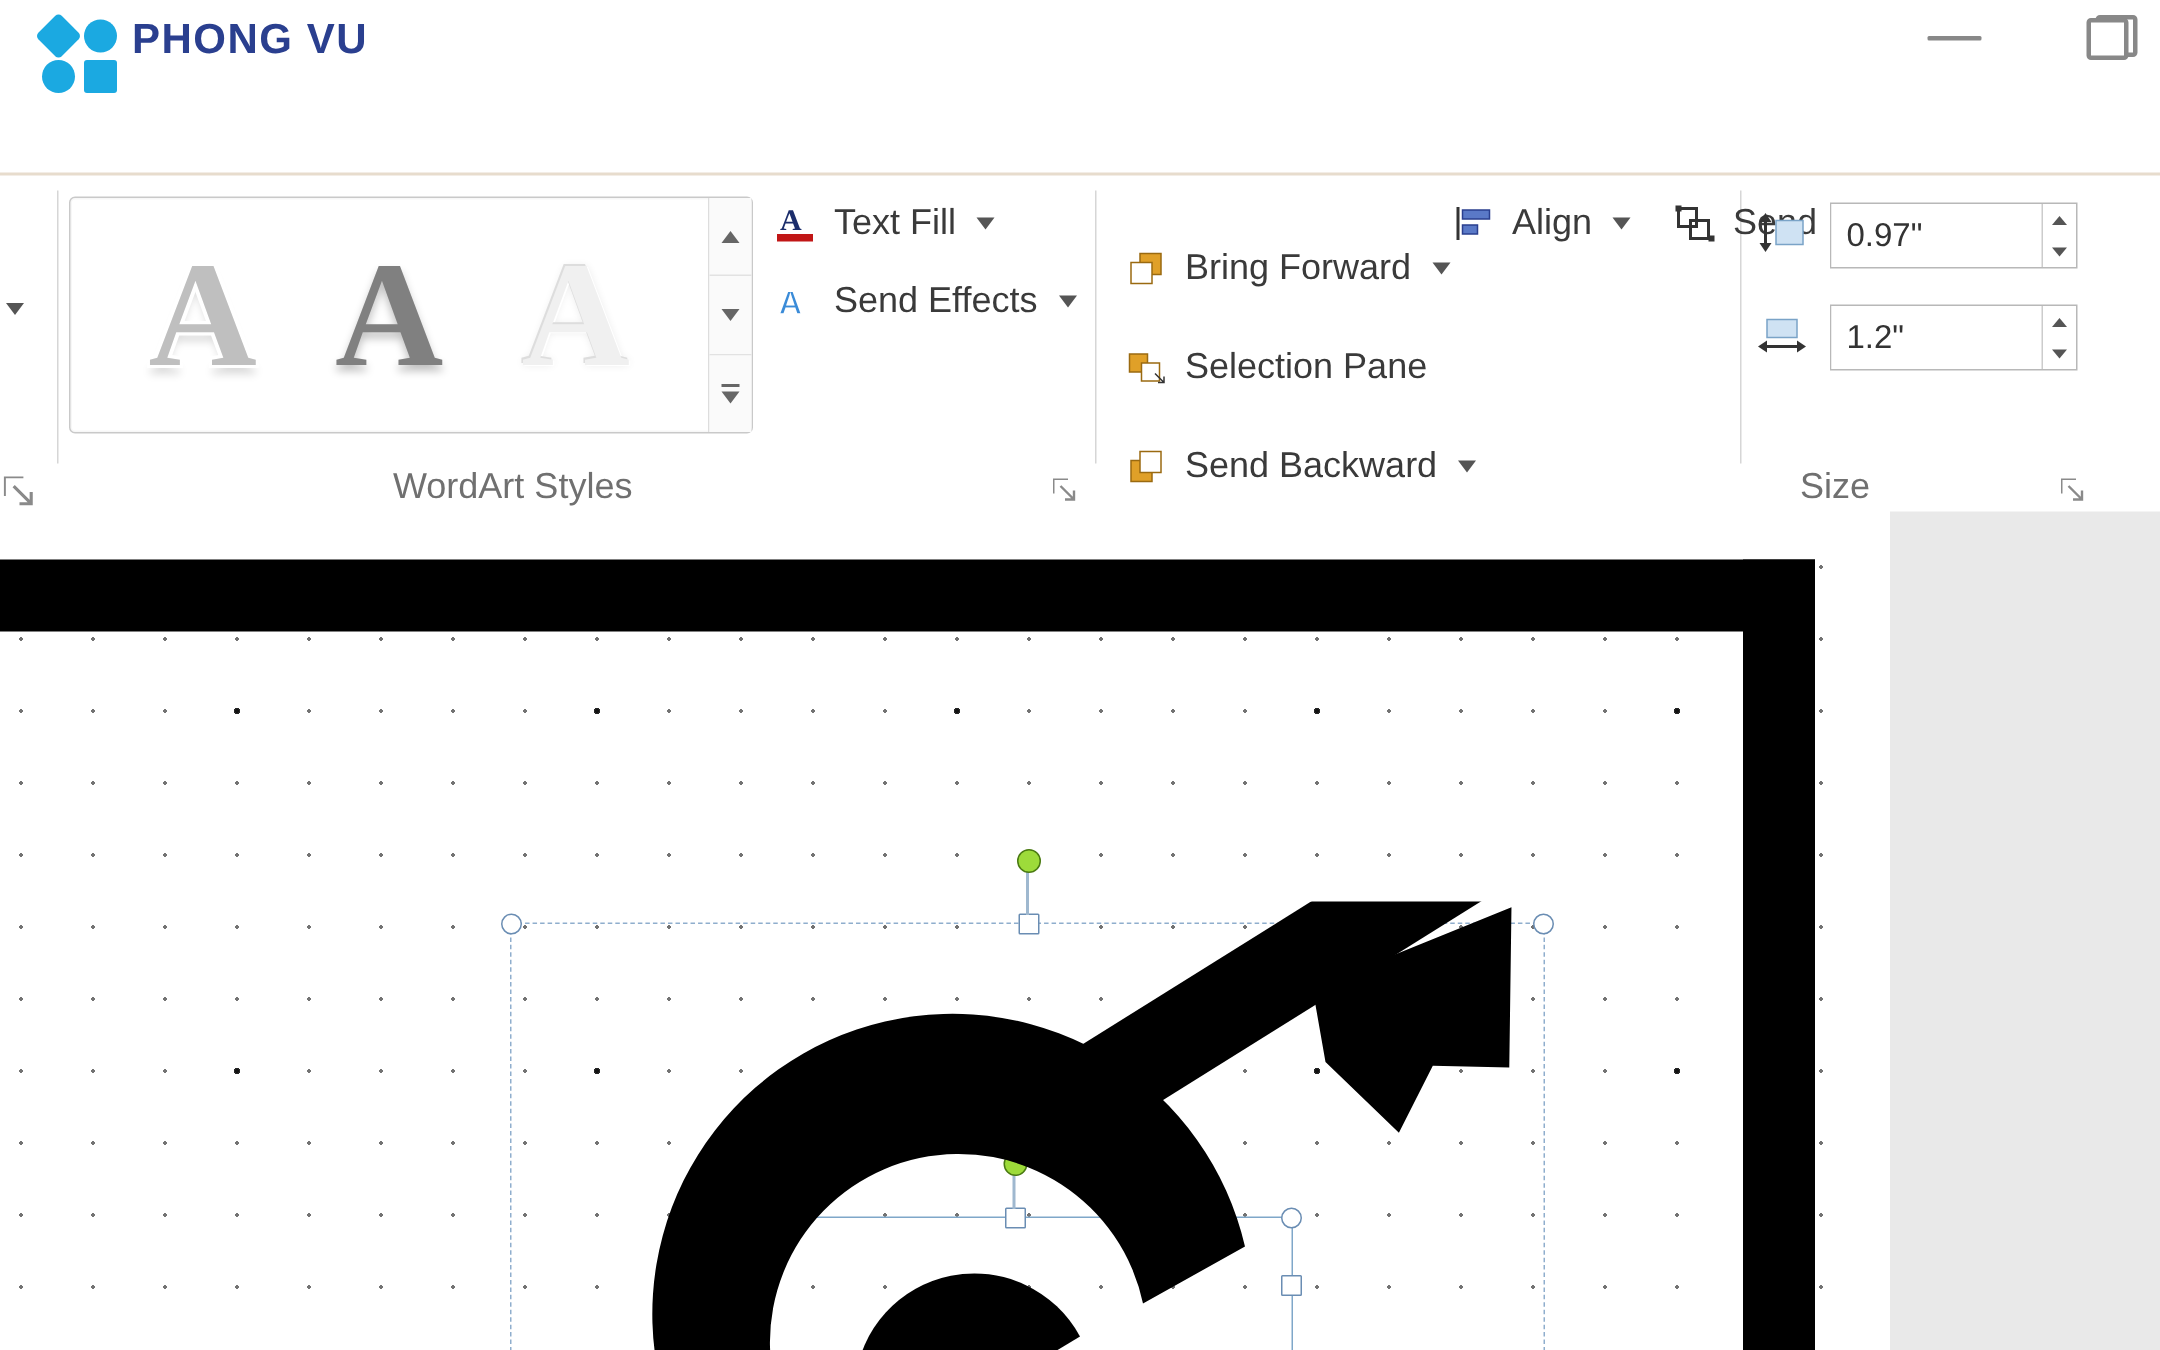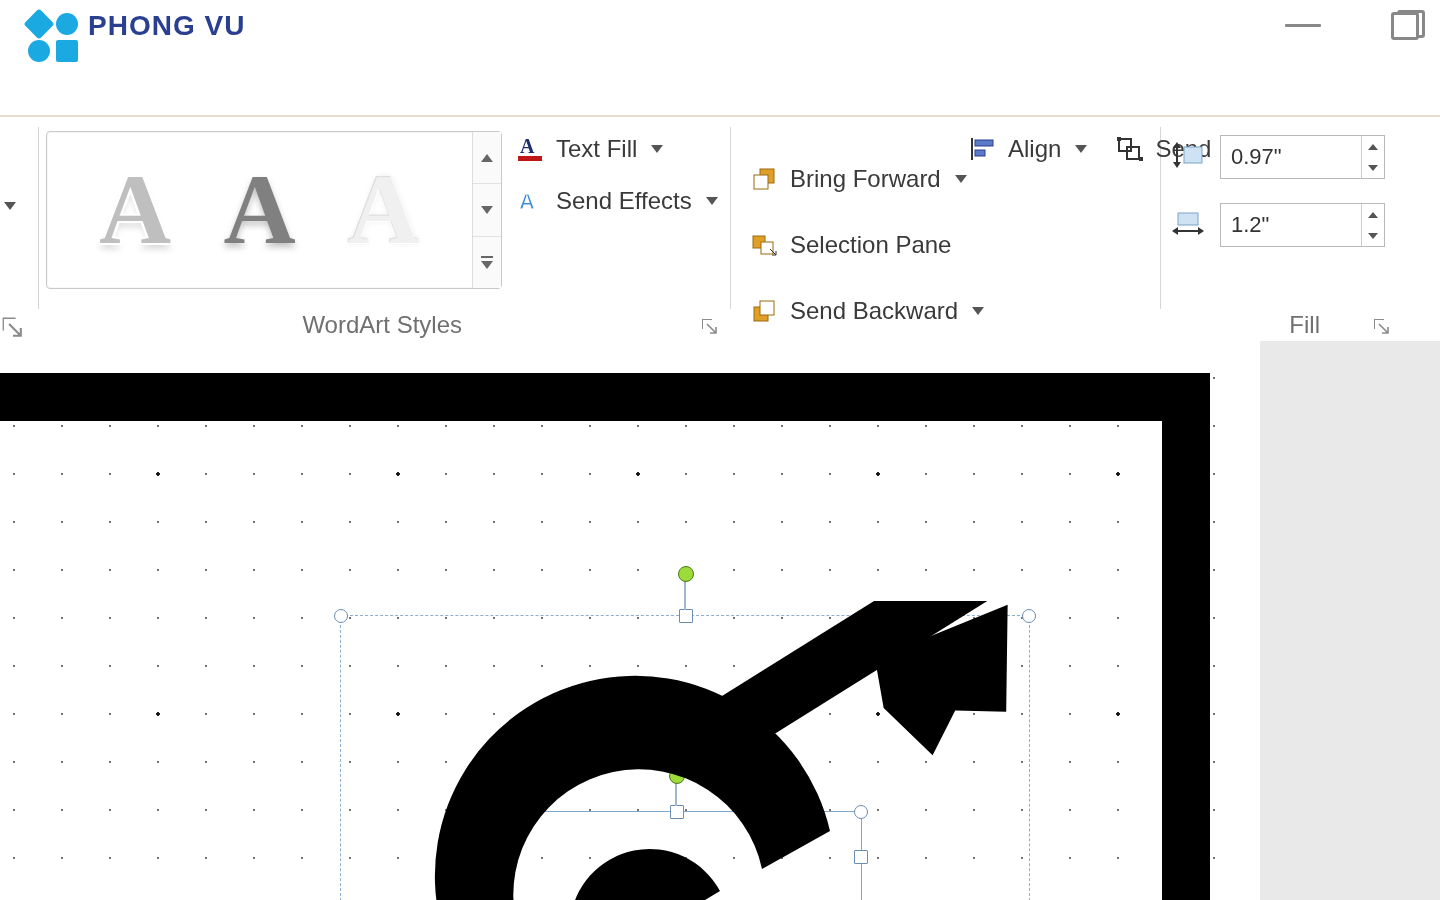--- a/index.html
+++ b/index.html
@@ -57,21 +57,21 @@
   .rb-item { display:flex; align-items:center; gap:10px; font-size:24px; color:#3a3a3a; cursor:pointer; padding:4px 6px; }
   .rb-item .drop { width:0;height:0;border-left:6px solid transparent;border-right:6px solid transparent;border-top:8px solid #555; margin-left:4px; }
   .ic { width:30px; height:28px; display:flex; align-items:center; justify-content:center; flex:0 0 30px; }
   .ic svg { width:30px; height:28px; }
 
   .col-text    { position:absolute; left:510px; top:14px; display:flex; flex-direction:column; gap:16px; }
   .col-arrangeA{ position:absolute; left:744px; top:14px; display:flex; flex-direction:column; gap:30px;margin-top:30px; }
   .col-arrangeB{ position:absolute; left:962px; top:14px; display:flex; flex-direction:row; gap:16px; }
   .col-size    { position:absolute; left:1170px; top:18px; display:flex; flex-direction:column; gap:24px; }
 
-  .group-label { position:absolute; bottom:8px; font-size:24px; color:#707070; text-align:right; width:200px; }
+  .group-label { position:absolute; bottom:8px; font-size:24px; color:#707070; text-align:left; width:200px; }
   .dlg-launch  { position:absolute; width:20px; height:20px; bottom:10px; }
   .dlg-launch svg { width:20px; height:20px; }
 
   
   .size-row { display:flex; align-items:center; gap:14px; }
   .dim-ic svg { width:36px; height:28px; }
   .spinner { display:flex; border:1px solid #b8b8b8; height:42px; background:#fff; }
   .spinner input { border:none; width:120px; font-size:22px; padding:0 10px; outline:none; color:#333; }
   .spinner .updown { width:22px; display:flex; flex-direction:column; border-left:1px solid #ccc; }
   .spinner .updown div { flex:1; display:flex; align-items:center; justify-content:center; cursor:pointer; }
@@ -303,21 +303,21 @@
       </div>
     </div>
 
     <div class="group-label" style="left:262px;">WordArt Styles</div>
     <div class="dlg-launch" style="left:700px;">
       <svg viewBox="0 0 20 20">
           <path d="M2 2h10v1H3v9H2z" fill="#8a8a8a"></path>
           <path d="M7 7l9 9M16 10v6h-6" stroke="#8a8a8a" stroke-width="1.6" fill="none"></path>
         </svg>
     </div>
-    <div class="group-label" style="left:1200px; width:120px;">Fill</div>
+    <div class="group-label" style="left:1200px; width:120px;">Size</div>
     <div class="dlg-launch" style="left:1372px;">
       <svg viewBox="0 0 20 20">
           <path d="M2 2h10v1H3v9H2z" fill="#8a8a8a"></path>
           <path d="M7 7l9 9M16 10v6h-6" stroke="#8a8a8a" stroke-width="1.6" fill="none"></path>
         </svg>
     </div>
 
   </div>
   <div class="ribbon-bottom-border"></div>
 </div>

